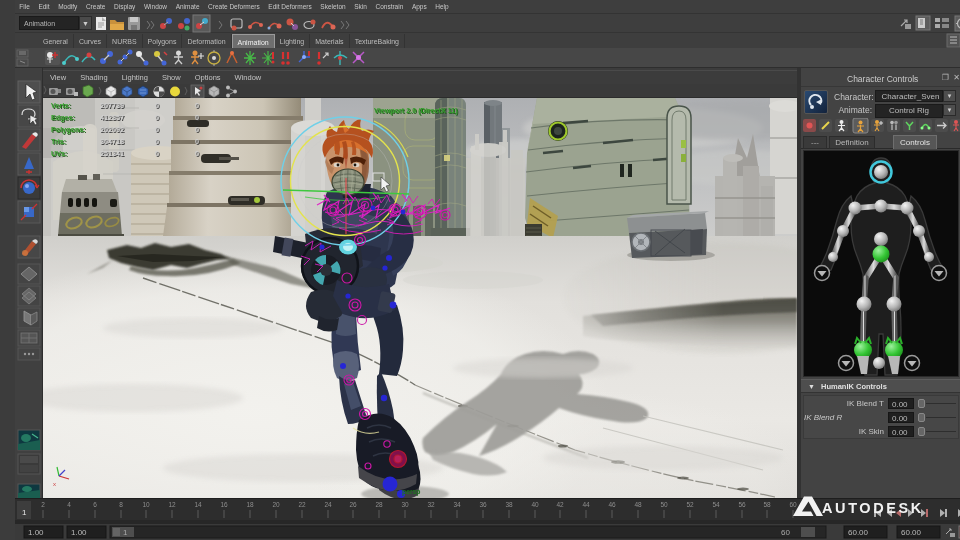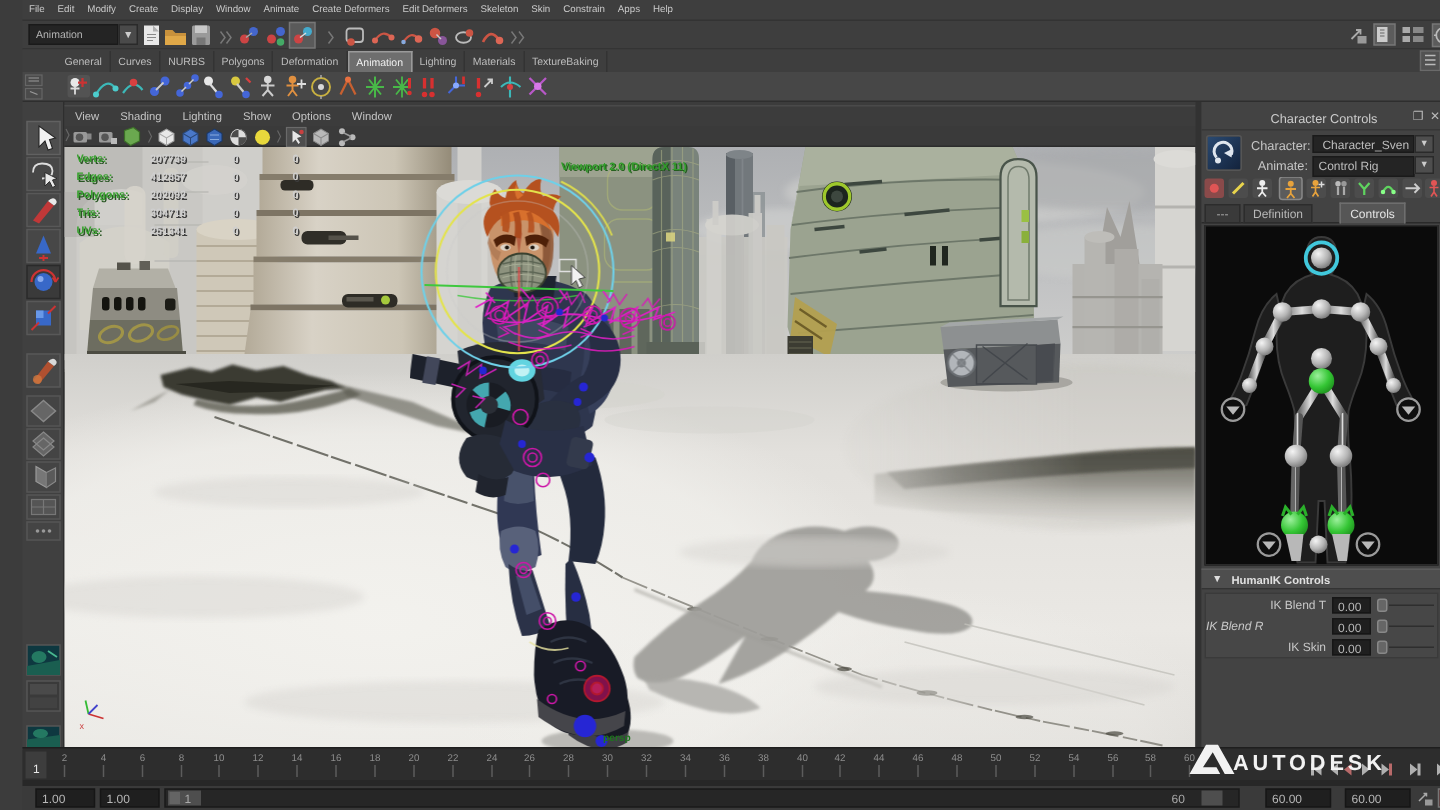--- a/index.html
+++ b/index.html
@@ -944,21 +944,21 @@
       <svg width="22" height="22" viewBox="0 0 22 22">
           <path d="M6 14 A6 6 0 1 1 16 12" fill="none" stroke="#dfe6ee" stroke-width="2"></path>
           <path d="M17 8 L16 14 L11 11 Z" fill="#dfe6ee"></path>
           <circle cx="7" cy="16" r="2" fill="#dfe6ee"></circle>
         </svg>
     </div>
     <div style="position:absolute;left:33px;top:24px;width:38px;text-align:right;font-size:8.5px;color:#c6c6c6;">Character:</div>
     <div style="position:absolute;left:74px;top:22px;width:68px;height:12px;background:#242424;border:1px solid #1a1a1a;font-size:8px;color:#bdbdbd;line-height:11px;padding-left:3px;text-align:center;">Character_Sven</div>
     <div style="position:absolute;left:142px;top:22px;width:13px;height:12px;background:#4e4e4e;border:1px solid #2a2a2a;color:#ccc;font-size:6px;text-align:center;line-height:11px;">▼</div>
     <div style="position:absolute;left:33px;top:37px;width:38px;text-align:right;font-size:8.5px;color:#c6c6c6;">Animate:</div>
-    <div style="position:absolute;left:74px;top:36px;width:68px;height:14px;background:#242424;border:1px solid #1a1a1a;font-size:8px;color:#bdbdbd;line-height:11px;padding-left:3px;">Control Rig</div>
+    <div style="position:absolute;left:74px;top:36px;width:68px;height:14px;background:#242424;border:1px solid #1a1a1a;font-size:8px;color:#bdbdbd;line-height:11px;padding-left:13px;">Control Rig</div>
     <div style="position:absolute;left:142px;top:36px;width:13px;height:12px;background:#4e4e4e;border:1px solid #2a2a2a;color:#ccc;font-size:6px;text-align:center;line-height:11px;">▼</div>
     <svg style="position:absolute;left:0;top:50px;" width="162" height="16" viewBox="0 0 162 16">
       <rect x="2" y="1" width="13" height="13" rx="2" fill="#8a4a4a"></rect>
         <circle cx="8.5" cy="7.5" r="3" fill="#e05555"></circle>
       <g transform="translate(18,0)">
           <rect x="0" y="1" width="13" height="13" rx="2" fill="#4c4c4c"></rect>
           <path d="M3 11 L10 4" stroke="#e8d44c" stroke-width="2"></path>
         </g>
       <g transform="translate(34,0)">
           <rect x="0" y="1" width="13" height="13" rx="2" fill="#4c4c4c"></rect>

